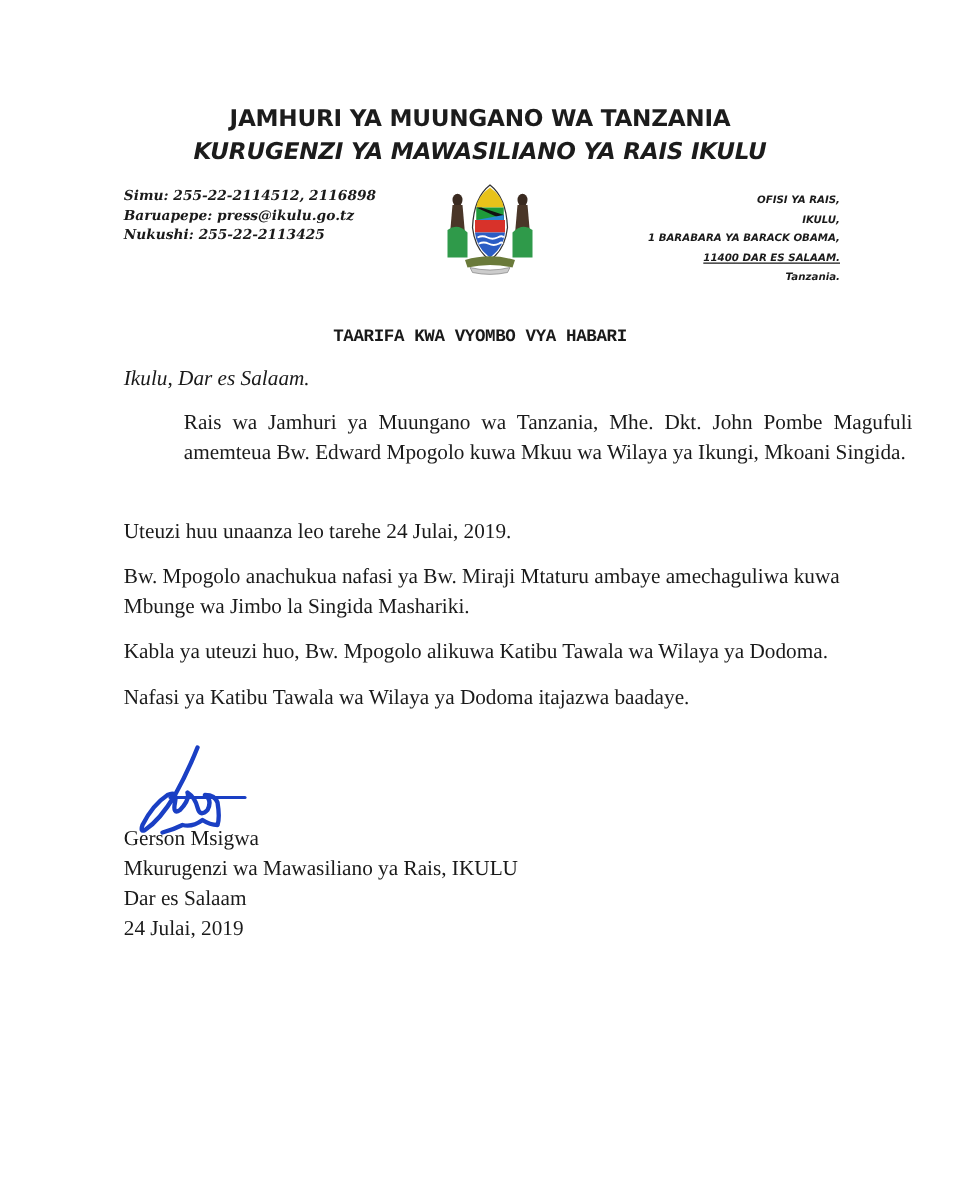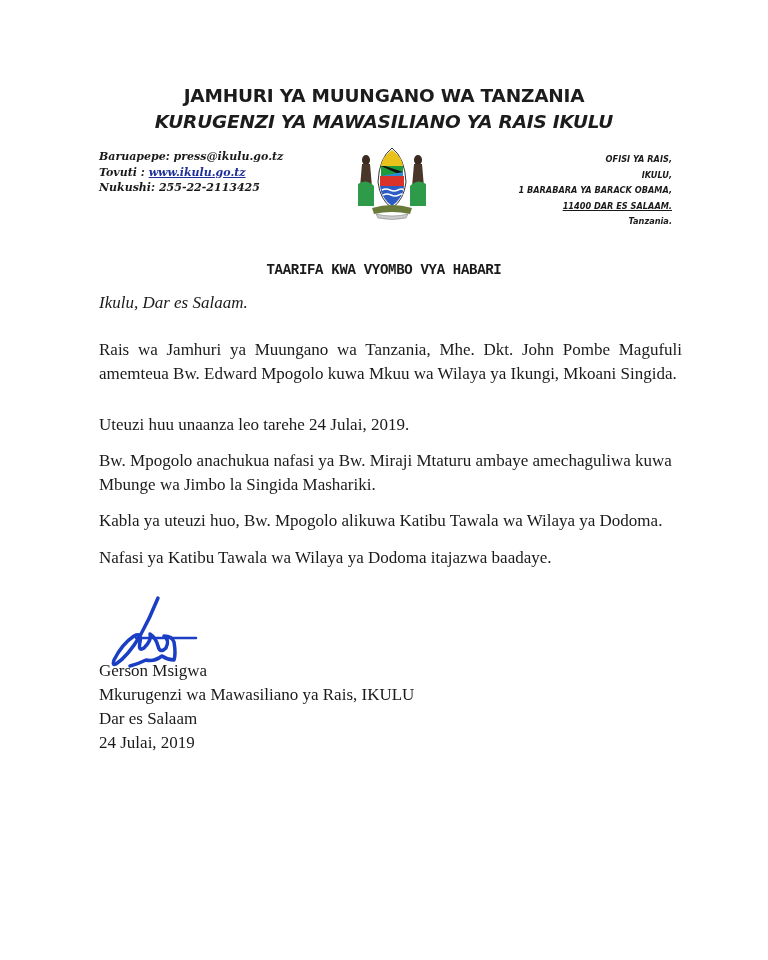--- a/index.html
+++ b/index.html
@@ -9,37 +9,37 @@
   #title2 { top:111px;font-style:italic; }
   .contact { position:absolute; left:99px; top:149px; font-family:"DejaVu Serif", serif; font-style:italic; font-weight:bold; font-size:11px; line-height:15.5px; color:#1a1a1a; }
   .contact a { color:#1f2f9a; text-decoration:underline; }
   .address { position:absolute; right:96px; top:152px; text-align:right; font-family:"DejaVu Sans", sans-serif; font-style:italic; font-weight:bold; font-size:8.2px; line-height:15.5px; color:#1a1a1a; }
   .address .ul { text-decoration:underline; }
   .emblem { position:absolute; left:352px; top:142px; width:80px; height:80px; }
   .press-title { position:absolute; left:0; width:768px; top:262px; text-align:center; font-family:Liberation Mono, monospace; font-weight:bold; font-size:14px; letter-spacing:-0.3px; color:#1a1a1a; }
   .body-text { position:absolute; left:99px; width:583px; font-family:"Liberation Serif", serif; font-size:17px; line-height:24px; color:#1a1a1a; }
   .justify { text-align:justify; }
   #p0 { top:291px; font-style:italic; }
-  #p1 { top:338px; }
+  #p1 { top:326px;margin-left:48px; }
   #p2 { top:413px; }
   #p3 { top:449px; }
   #p4 { top:509px; }
   #p5 { top:546px; }
   .sig-block { position:absolute; left:99px; top:659px; font-family:"Liberation Serif", serif; font-size:17px; line-height:24px; color:#1a1a1a; }
   .signature { position:absolute; left:100px; top:594px; width:110px; height:80px; }
 </style>
 </head>
 <body>
 
 <div id="title1" class="header-title">JAMHURI YA MUUNGANO WA TANZANIA</div>
 <div id="title2" class="header-title">KURUGENZI YA MAWASILIANO YA RAIS IKULU</div>
 
 <div class="contact">
+  <div>Simu: 255-22-2114512, 2116898</div>
   <div>Baruapepe: press@ikulu.go.tz</div>
-  <div><span>Tovuti : </span><a>www.ikulu.go.tz</a></div>
   <div>Nukushi: 255-22-2113425</div>
 </div>
 
 <div class="emblem">
   <svg width="80" height="80" viewBox="0 0 80 80">
 
     <ellipse cx="14" cy="18" rx="4" ry="5" fill="#3a2a20"></ellipse>
     <path d="M10 22 L18 22 L20 45 L8 45 Z" fill="#4a3628"></path>
     <path d="M6 42 Q14 36 22 44 L22 64 L6 64 Z" fill="#2f9a4a"></path>
 

